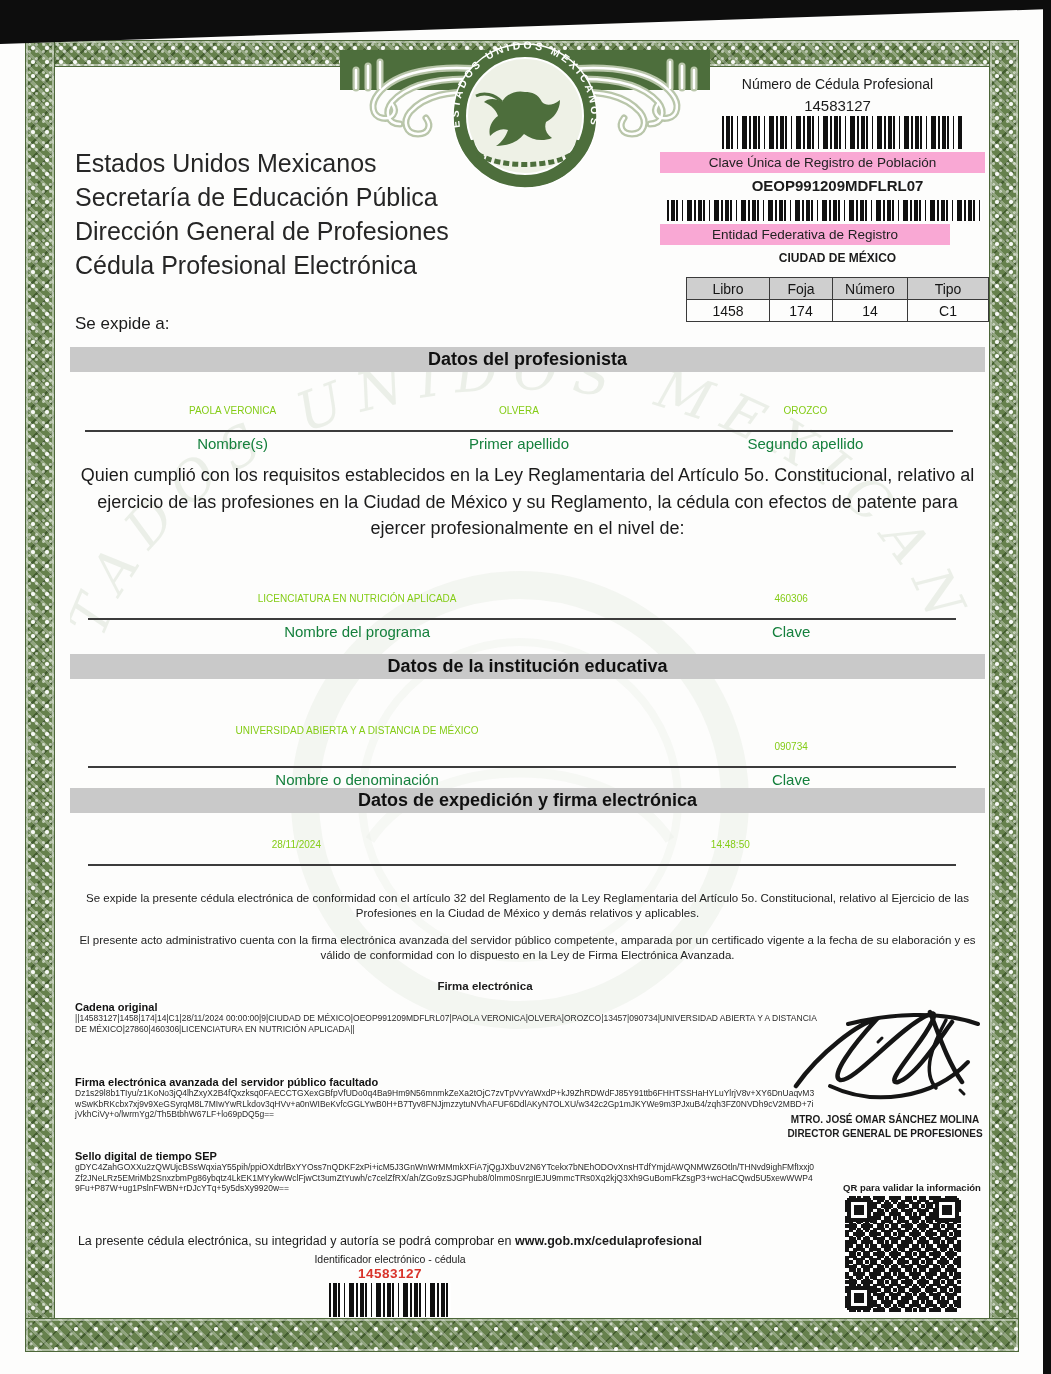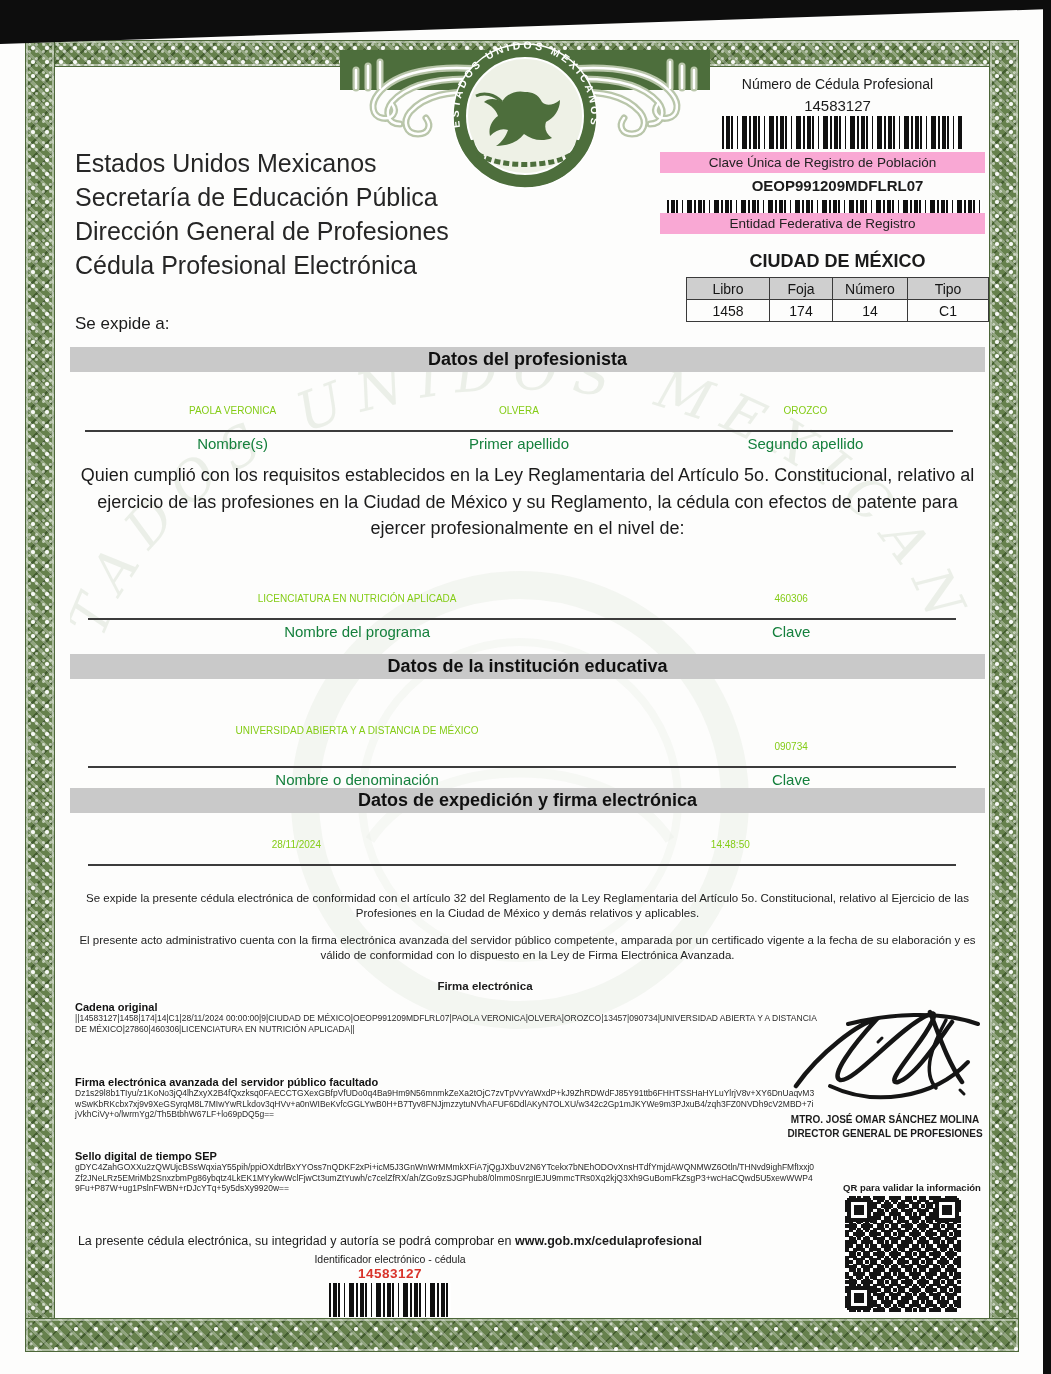--- a/index.html
+++ b/index.html
@@ -134,22 +134,22 @@
   </div>
 
   <div class="abs ctr" style="left:690px;top:76px;width:295px;font-size:14px;">Número de Cédula Profesional</div>
   <div class="abs ctr" style="left:690px;top:97px;width:295px;font-size:15px;">14583127</div>
   <div class="abs barcode" style="left:722px;top:116px;width:240px;height:33px;"></div>
 
   <div class="abs minibar" style="left:660px;top:152px;width:325px;">Clave Única de Registro de Población</div>
   <div class="abs ctr b" style="left:690px;top:177px;width:295px;font-size:15px;">OEOP991209MDFLRL07</div>
   <div class="abs barcode" style="left:667px;top:200px;width:315px;height:21px;"></div>
 
-  <div class="abs minibar" style="left:660px;top:213px;width:325px;">Entidad Federativa de Registro</div>
-  <div class="abs ctr b" style="left:690px;top:251px;width:295px;font-size:18px;">CIUDAD DE MÉXICO</div>
+  <div class="abs minibar" style="left:660px;top:224px;width:290px;">Entidad Federativa de Registro</div>
+  <div class="abs ctr b" style="left:690px;top:251px;width:295px;font-size:12px;">CIUDAD DE MÉXICO</div>
 
   <table class="regtbl abs" style="left:686px;top:277px;">
     <tbody>
         <tr class="hd">
       <td style="width:74px;">Libro</td>
       <td style="width:54px;">Foja</td>
       <td style="width:66px;">Número</td>
       <td style="width:72px;">Tipo</td>
     </tr>
     <tr>

